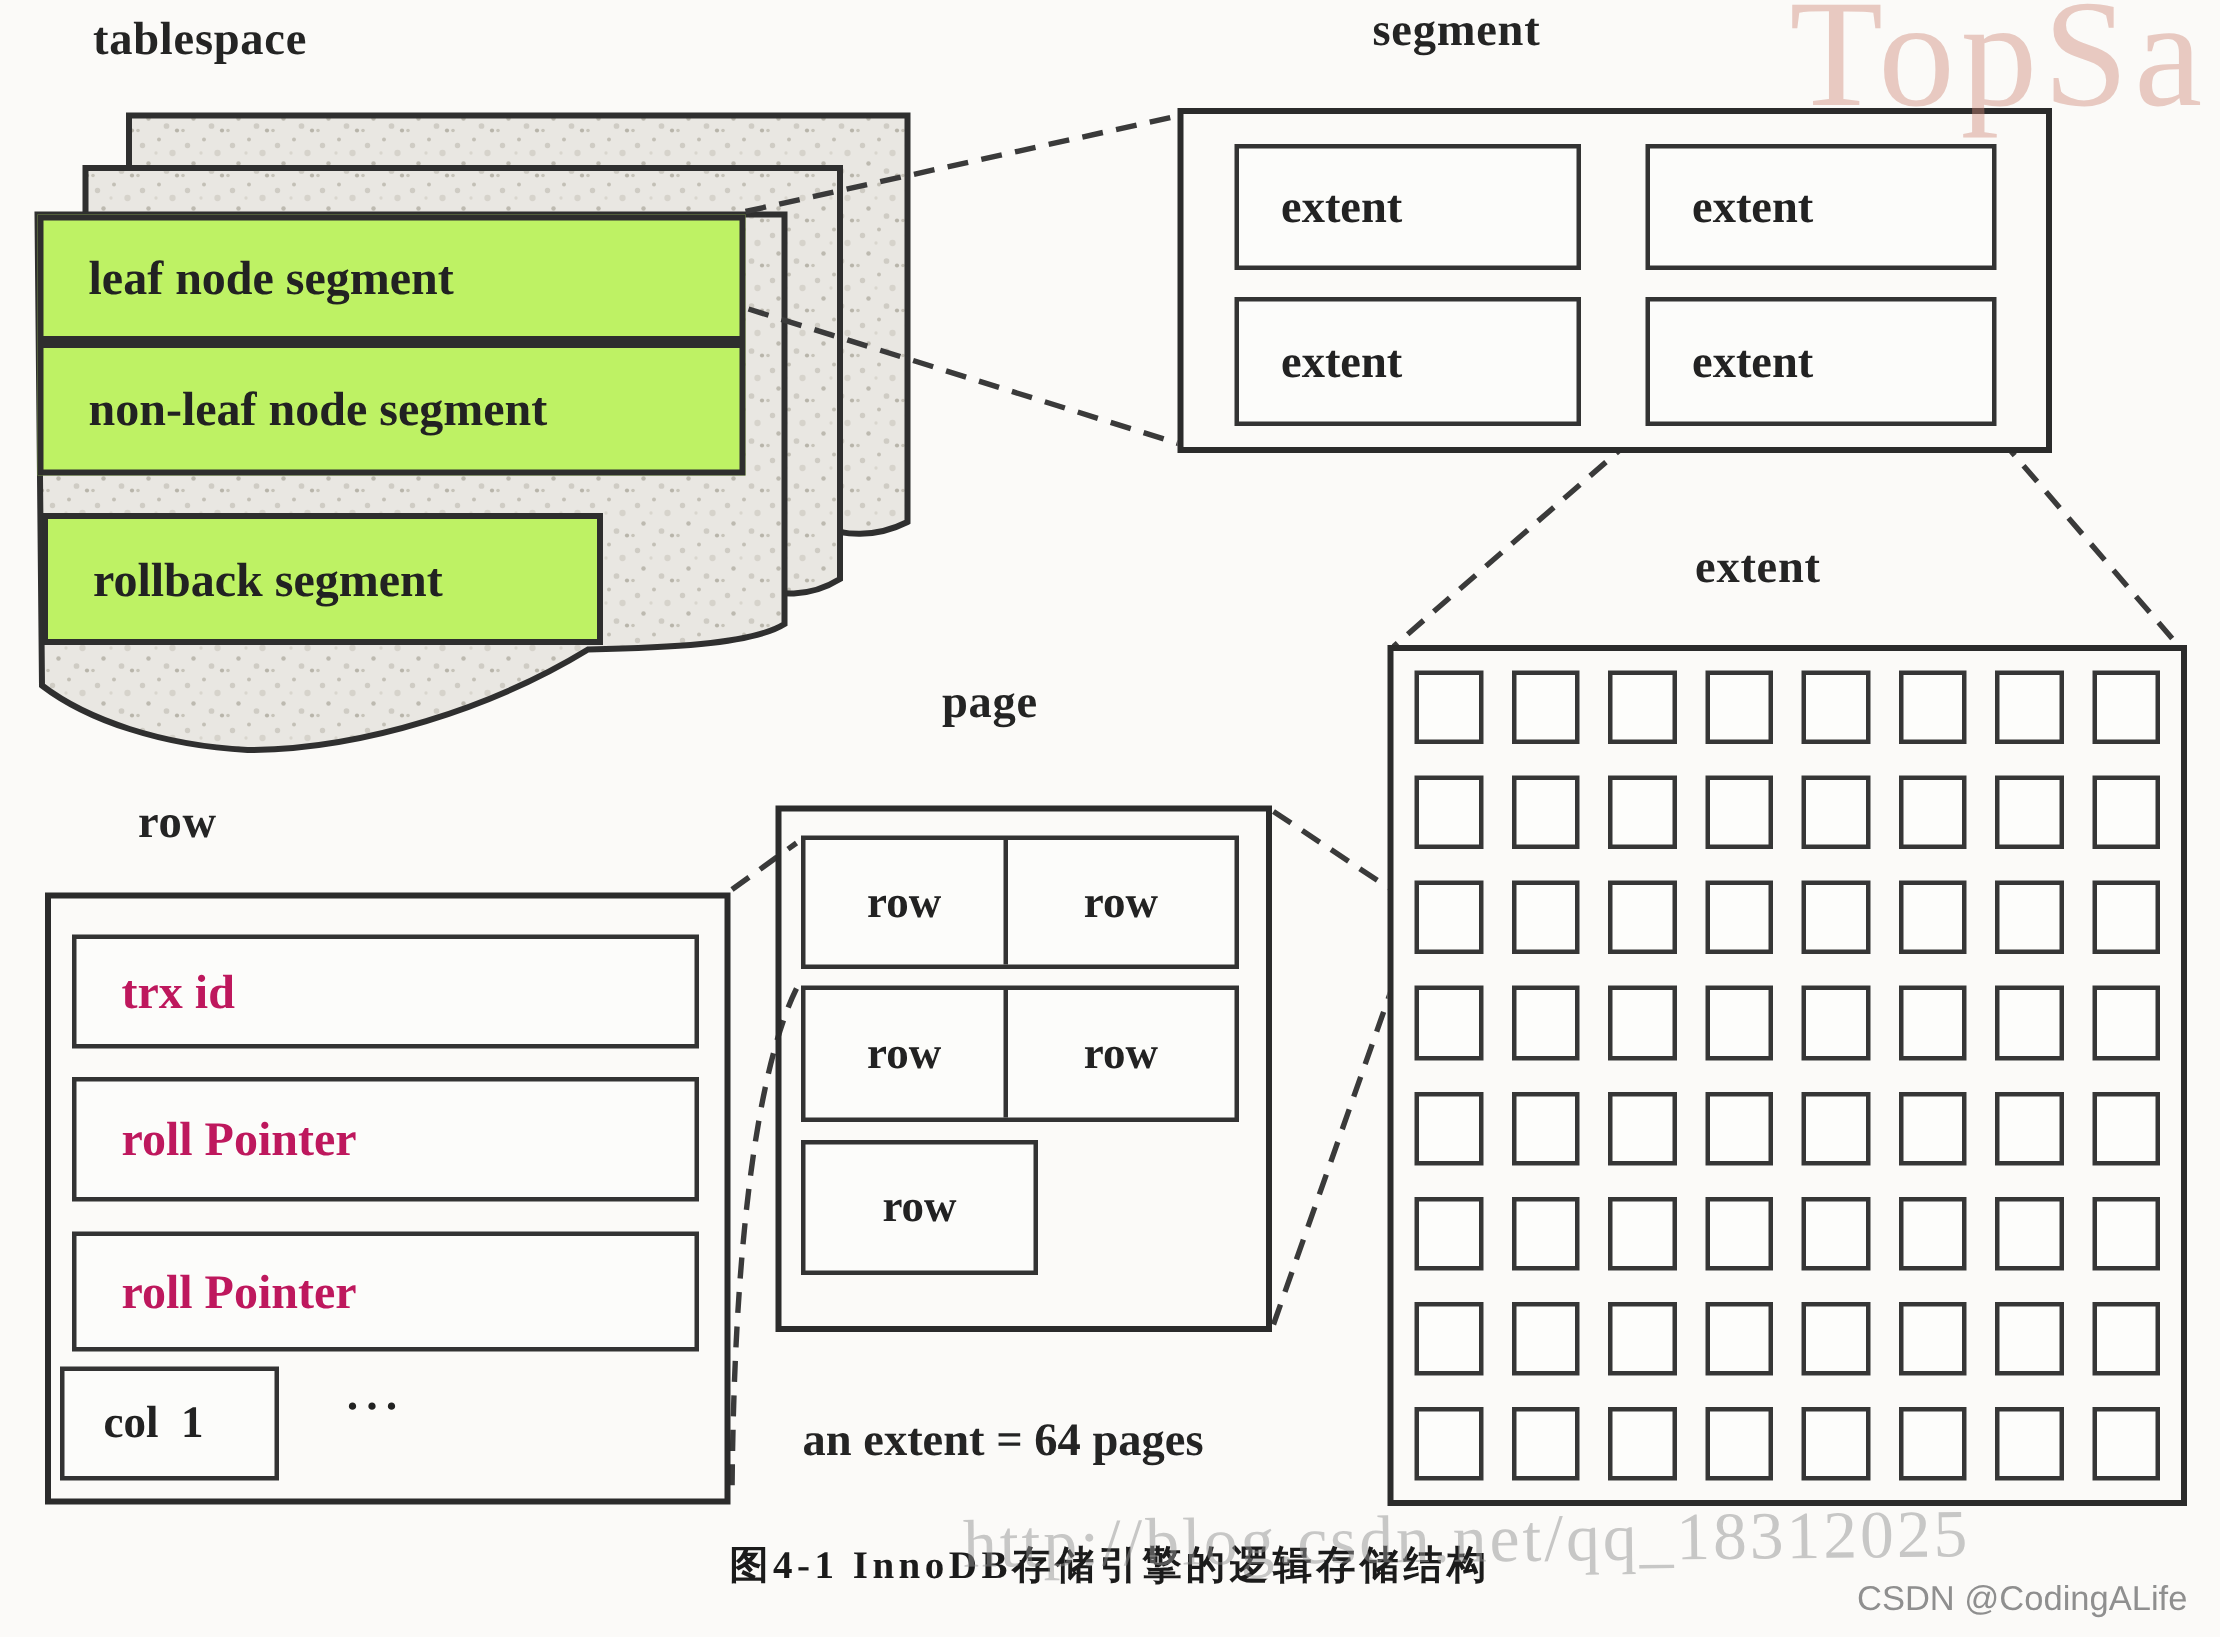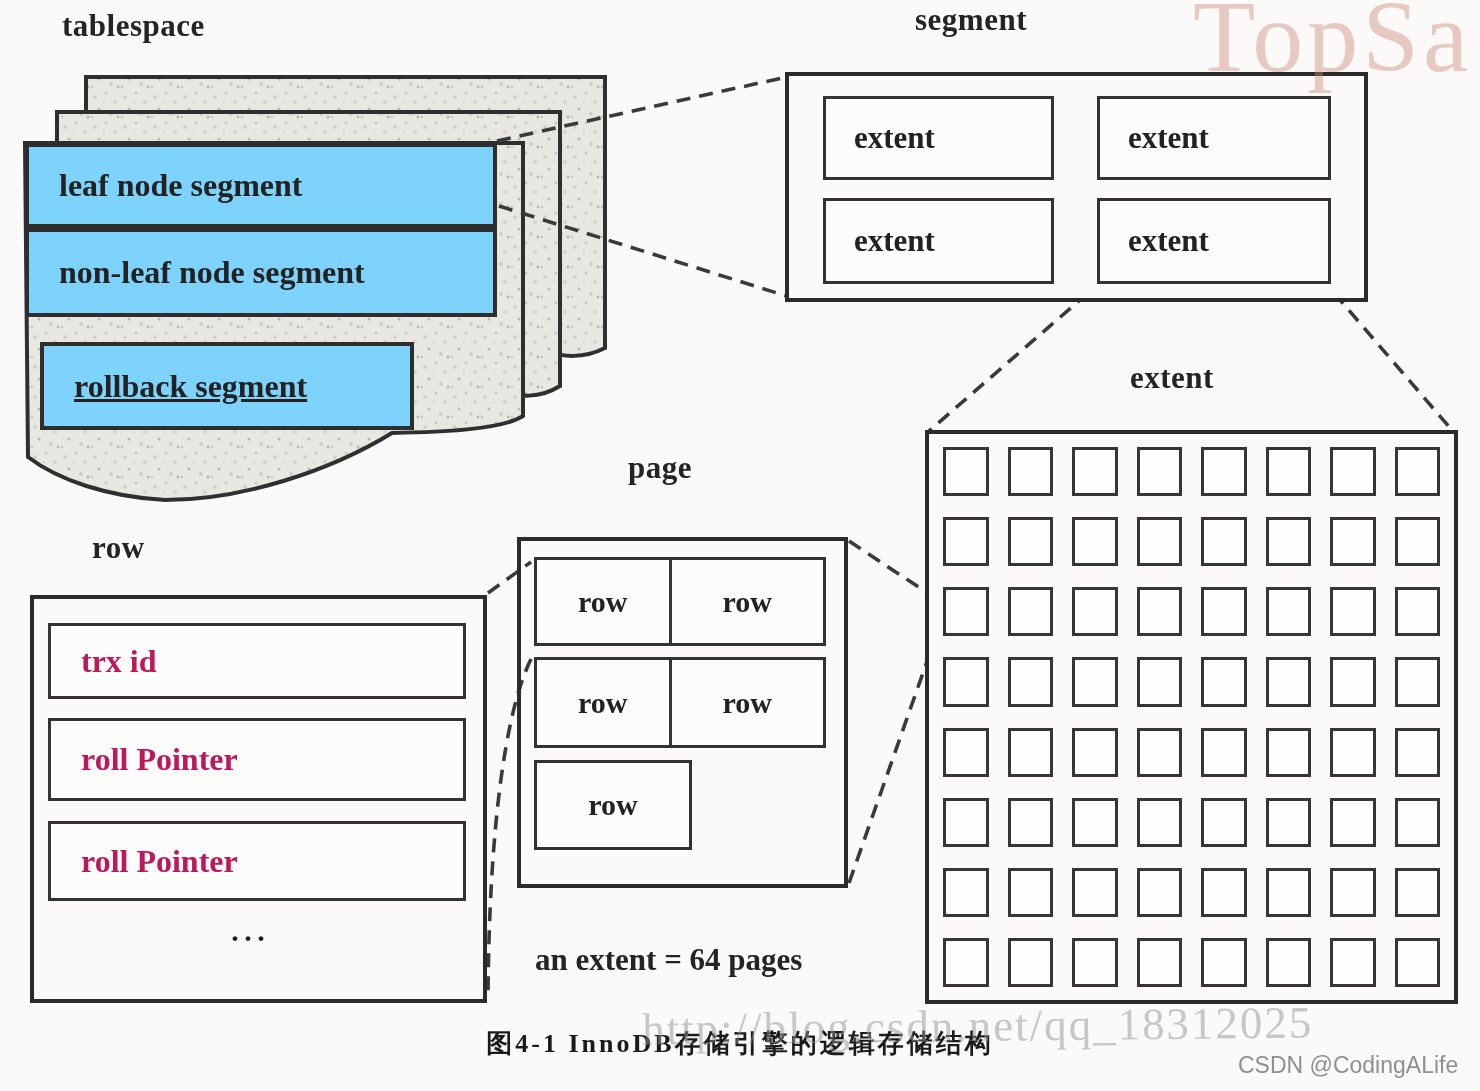--- a/index.html
+++ b/index.html
@@ -2,21 +2,21 @@
 <html><head>
 <meta charset="utf-8">
 <style>
   html,body{margin:0;padding:0;}
   body{width:1480px;height:1091px;overflow:hidden;background:#fbfaf8;position:relative;
        font-family:"Liberation Serif","DejaVu Serif",serif;color:#1f1f1f;}
   .abs{position:absolute;box-sizing:border-box;}
   
   .dlabel{font-size:31px;font-weight:bold;color:#242424;letter-spacing:0.5px;z-index:12;text-align:right;}
   
-  .wbar{background:#7dd3fc;border:4px solid #2e2e2e;display:flex;align-items:center;
+  .wbar{background:#bef264;border:4px solid #2e2e2e;display:flex;align-items:center;
         font-size:32px;font-weight:bold;color:#222;padding-left:30px;z-index:11;}
   
   .segbox{border:4px solid #2b2b2b;background:#fbfaf8;z-index:10;}
   .extbox{position:absolute;box-sizing:border-box;border:3px solid #333;background:#fcfcfa;
           display:flex;align-items:center;padding-left:28px;font-size:31px;font-weight:bold;color:#222;}
   
   .gridbox{border:4px solid #2b2b2b;background:#fbfaf8;display:grid;
            grid-template-columns:repeat(8,1fr);grid-template-rows:repeat(8,1fr);
            gap:21px 19px;padding:13px 14px;z-index:10;}
   .pg{border:3px solid #363636;background:#fdfdfb;}
@@ -79,21 +79,21 @@
     <line x1="849" y1="883" x2="930" y2="653"></line>
     <line x1="488" y1="593" x2="531" y2="562"></line>
     <path d="M531,659 C505,712 489,830 488,999"></path>
   </g>
 </svg>
 
 <div class="abs dlabel" style="left:62px;top:8px;">tablespace</div>
 
 <div class="abs wbar" style="left:25px;top:143px;width:472px;height:85px;">leaf node segment</div>
 <div class="abs wbar" style="left:25px;top:228px;width:472px;height:89px;">non-leaf node segment</div>
-<div class="abs wbar" style="left:40px;top:342px;width:374px;height:88px;text-decoration:underline;">rollback segment</div>
+<div class="abs wbar" style="left:28px;top:342px;width:374px;height:88px;">rollback segment</div>
 
 <div class="abs dlabel" style="left:915px;top:2px;">segment</div>
 
 <div class="abs segbox" style="left:785px;top:72px;width:583px;height:230px;">
   <div class="extbox" style="left:34px;top:20px;width:231px;height:84px;">extent</div>
   <div class="extbox" style="left:308px;top:20px;width:234px;height:84px;">extent</div>
   <div class="extbox" style="left:34px;top:122px;width:231px;height:86px;">extent</div>
   <div class="extbox" style="left:308px;top:122px;width:234px;height:86px;">extent</div>
 </div>
 
@@ -183,20 +183,21 @@
     <div class="rowcell">row</div>
   </div>
 </div>
 
 <div class="abs dlabel" style="left:92px;top:530px;">row</div>
 
 <div class="abs rowbox" style="left:30px;top:595px;width:457px;height:408px;">
   <div class="fieldbar" style="left:14px;top:24px;width:418px;height:76px;">trx id</div>
   <div class="fieldbar" style="left:14px;top:119px;width:418px;height:83px;">roll Pointer</div>
   <div class="fieldbar" style="left:14px;top:222px;width:418px;height:80px;">roll Pointer</div>
+  <div class="colbox" style="left:6px;top:312px;width:146px;height:76px;">col  1</div>
   <div class="dots" style="left:196px;top:322px;">···</div>
 </div>
 
 <div class="abs caption">图4-1  InnoDB存储引擎的逻辑存储结构</div>
 
 <div class="abs wm-top">TopSa</div>
 <div class="abs wm-url">http://blog.csdn.net/qq_18312025</div>
 <div class="abs wm-credit">CSDN @CodingALife</div>
 
 </body></html>

